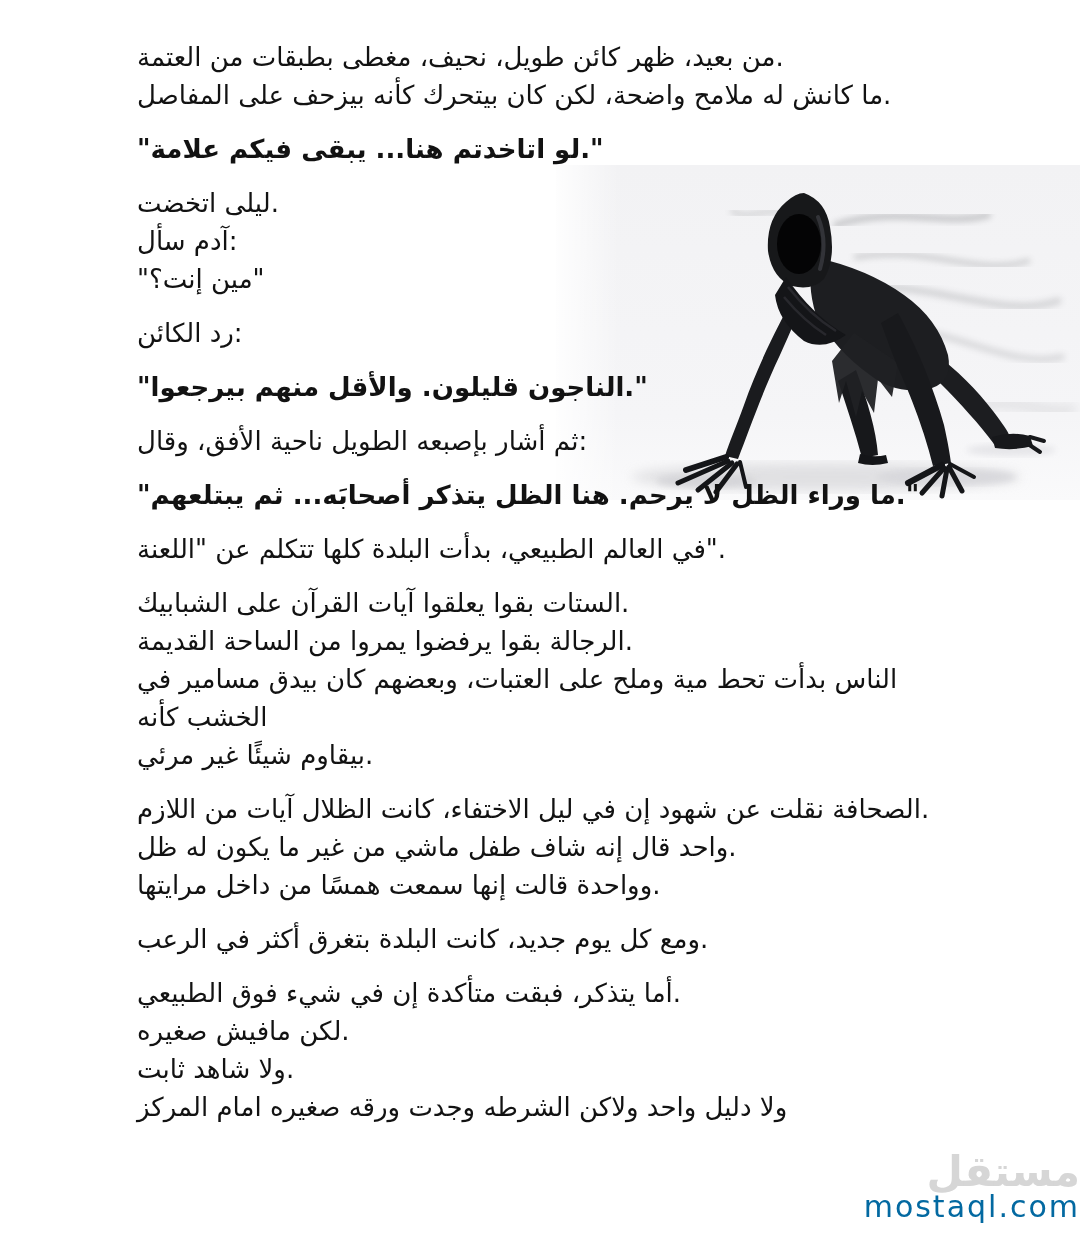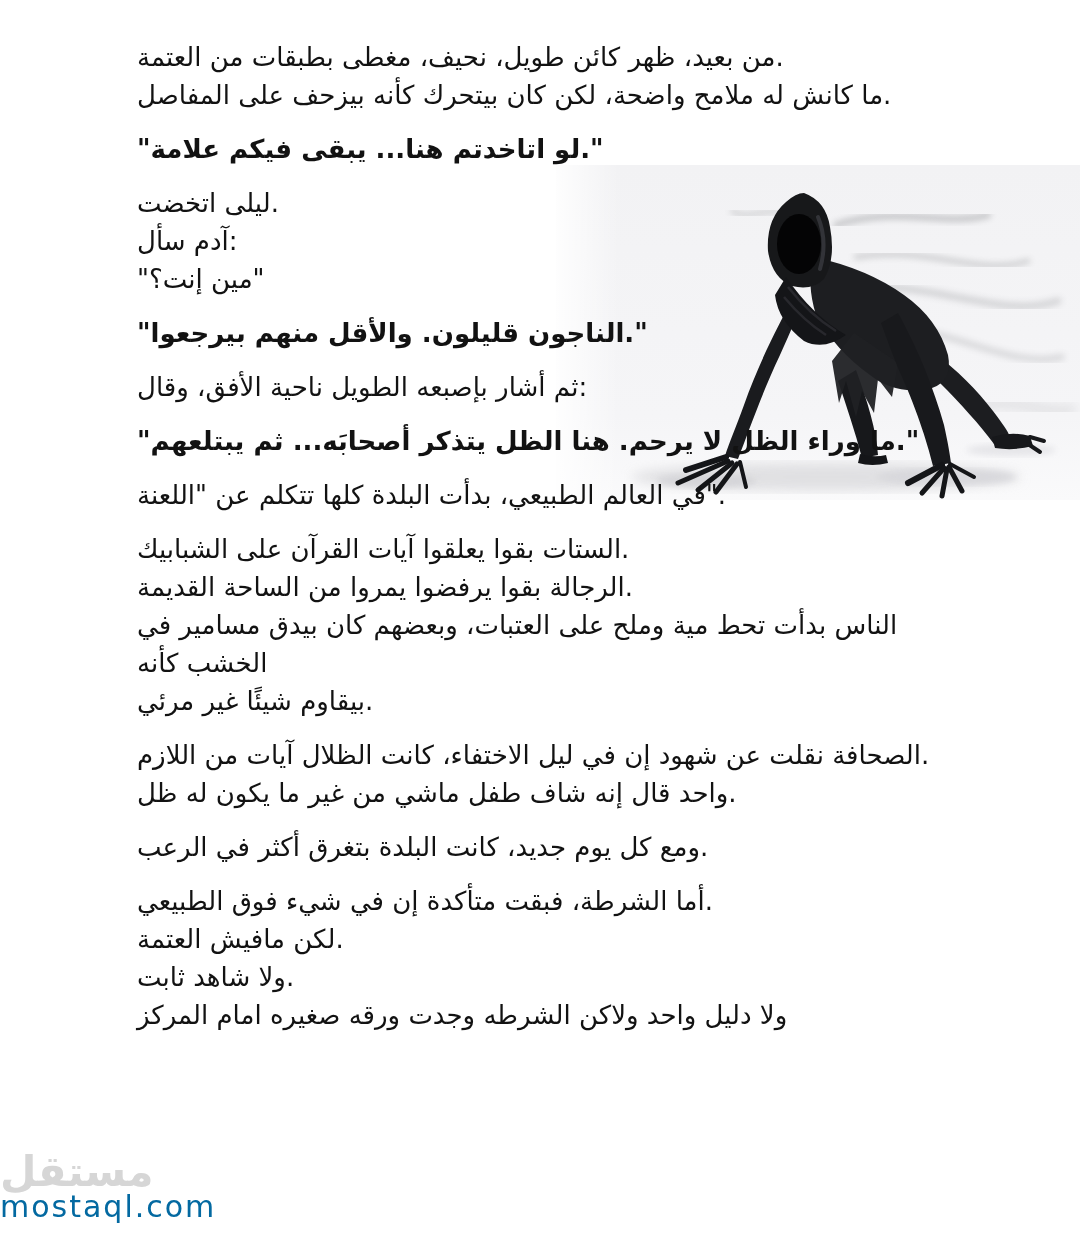--- a/index.html
+++ b/index.html
@@ -25,21 +25,21 @@
   .story p{margin:0 0 16px 0;padding:0;}
   .story p.bold{font-weight:700;}
   .line{min-height:38px;}
   .figure{
     position:absolute;left:556px;top:165px;width:524px;height:335px;
     z-index:1;
   }
   .figure svg{display:block;width:100%;height:100%;}
   .watermark{
     position:absolute;left:0;top:1150px;width:1080px;
-    text-align:left;z-index:0;
+    text-align:right;z-index:0;
     user-select:none;
   }
   .wm-logo{
     font-weight:700;font-size:42px;line-height:44px;
     color:#d6d6d6;direction:rtl;
     letter-spacing:1px;
   }
   .wm-site{
     font-size:30px;line-height:26px;color:#0369a1;
     letter-spacing:2px;
@@ -56,20 +56,23 @@
       <span class="line" style="display:block">.ما كانش له ملامح واضحة، لكن كان بيتحرك كأنه بيزحف على المفاصل</span>
     </p>
     <p class="bold">
       <span class="line" style="display:block">".لو اتاخدتم هنا... يبقى فيكم علامة"</span>
     </p>
     <p>
       <span class="line" style="display:block">.ليلى اتخضت</span>
       <span class="line" style="display:block">:آدم سأل</span>
       <span class="line" style="display:block">"مين إنت؟"</span>
     </p>
+    <p>
+      <span class="line" style="display:block">:رد الكائن</span>
+    </p>
     <p class="bold">
       <span class="line" style="display:block">".الناجون قليلون. والأقل منهم بيرجعوا"</span>
     </p>
     <p>
       <span class="line" style="display:block">:ثم أشار بإصبعه الطويل ناحية الأفق، وقال</span>
     </p>
     <p class="bold">
       <span class="line" style="display:block">".ما وراء الظل لا يرحم. هنا الظل يتذكر أصحابَه... ثم يبتلعهم"</span>
     </p>
     <p>
@@ -77,27 +80,28 @@
     </p>
     <p>
       <span class="line" style="display:block">.الستات بقوا يعلقوا آيات القرآن على الشبابيك</span>
       <span class="line" style="display:block">.الرجالة بقوا يرفضوا يمروا من الساحة القديمة</span>
       <span class="line" style="display:block">الناس بدأت تحط مية وملح على العتبات، وبعضهم كان بيدق مسامير في الخشب كأنه</span>
       <span class="line" style="display:block">.بيقاوم شيئًا غير مرئي</span>
     </p>
     <p>
       <span class="line" style="display:block">.الصحافة نقلت عن شهود إن في ليل الاختفاء، كانت الظلال آيات من اللازم</span>
       <span class="line" style="display:block">.واحد قال إنه شاف طفل ماشي من غير ما يكون له ظل</span>
+      <span class="line" style="display:block">.وواحدة قالت إنها سمعت همسًا من داخل مرايتها</span>
     </p>
     <p>
       <span class="line" style="display:block">.ومع كل يوم جديد، كانت البلدة بتغرق أكثر في الرعب</span>
     </p>
     <p>
-      <span class="line" style="display:block">.أما الشرطة، فبقت متأكدة إن في شيء فوق الطبيعي</span>
-      <span class="line" style="display:block">.لكن مافيش العتمة</span>
+      <span class="line" style="display:block">.أما يتذكر، فبقت متأكدة إن في شيء فوق الطبيعي</span>
+      <span class="line" style="display:block">.لكن مافيش صغيره</span>
       <span class="line" style="display:block">.ولا شاهد ثابت</span>
       <span class="line" style="display:block">ولا دليل واحد ولاكن الشرطه وجدت ورقه صغيره امام المركز</span>
     </p>
   </main>
 
   <div class="figure">
     <svg viewBox="0 0 524 335" xmlns="http://www.w3.org/2000/svg">
       <defs>
         <linearGradient id="bgfade" x1="0" y1="0" x2="0" y2="1">
           <stop offset="0" stop-color="#f2f2f4"></stop>

